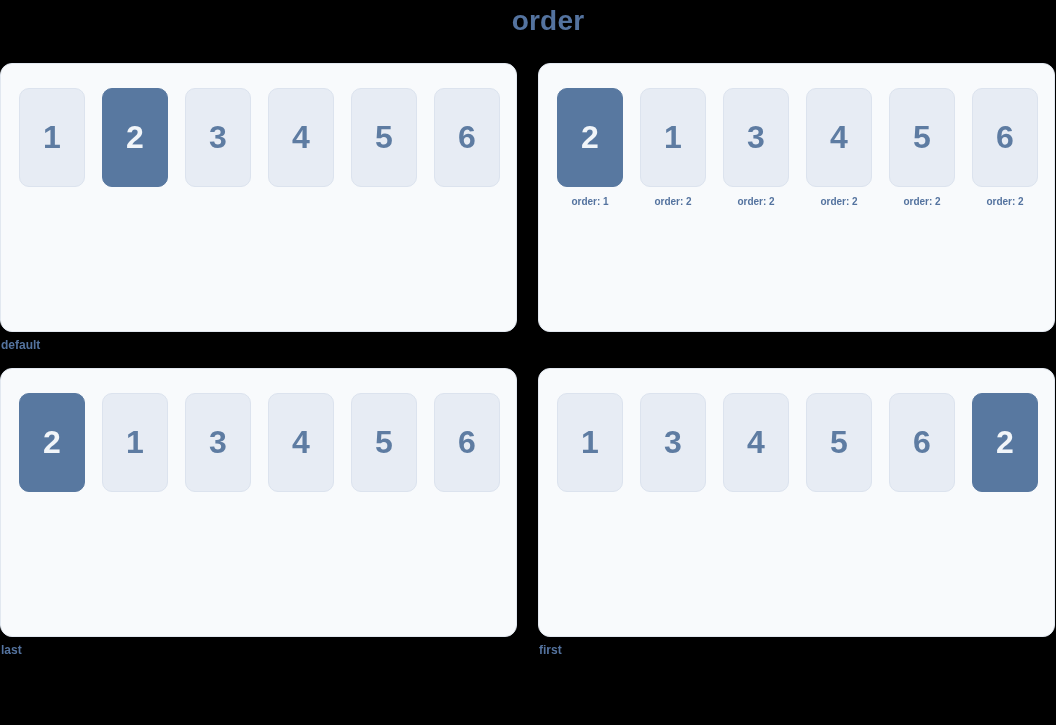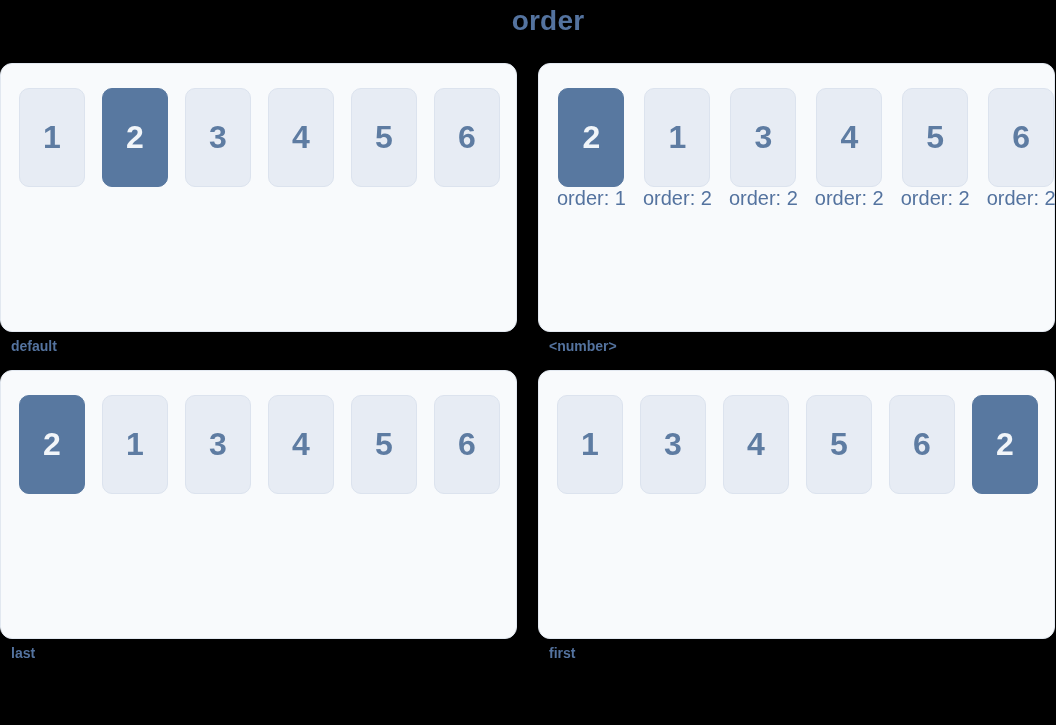--- a/index.html
+++ b/index.html
@@ -61,28 +61,29 @@
     justify-content: center;
     font-size: 32px;
     font-weight: 600;
   }
   .box.highlight {
     background: var(--highlight-bg, #5878a0);
     border-color: var(--highlight-bg, #5878a0);
     color: var(--highlight-text, #f1f5f9);
   }
   .sublabel {
-    font-size: 20px;
-    font-weight: 400;
+    margin-top: 9px;
+    font-size: 10px;
+    font-weight: 700;
     color: var(--accent-text, #54739f);
     white-space: nowrap;
   }
   .caption {
-    margin: 6px 0 0 11px;
-    font-size: 14px;
+    margin: 6px 0 0 1px;
+    font-size: 12px;
     font-weight: 700;
     color: var(--accent-text, #54739f);
   }
 </style>
 </head>
 <body>
 
 <h1 class="page-title">order</h1>
 
 <div class="panels-grid" id="panels">
@@ -146,21 +147,20 @@
   <div class="item">
     <div class="box">5</div>
     <div class="sublabel">order: 2</div>
   </div>
 
   <div class="item">
     <div class="box">6</div>
     <div class="sublabel">order: 2</div>
   </div>
 </div>
-    <figcaption class="caption">&lt;number&gt;</figcaption>
   </figure>
 
   <figure class="cell">
     <div class="panel">
   <div class="item">
     <div class="box highlight">2</div>
 
   </div>
 
   <div class="item">

